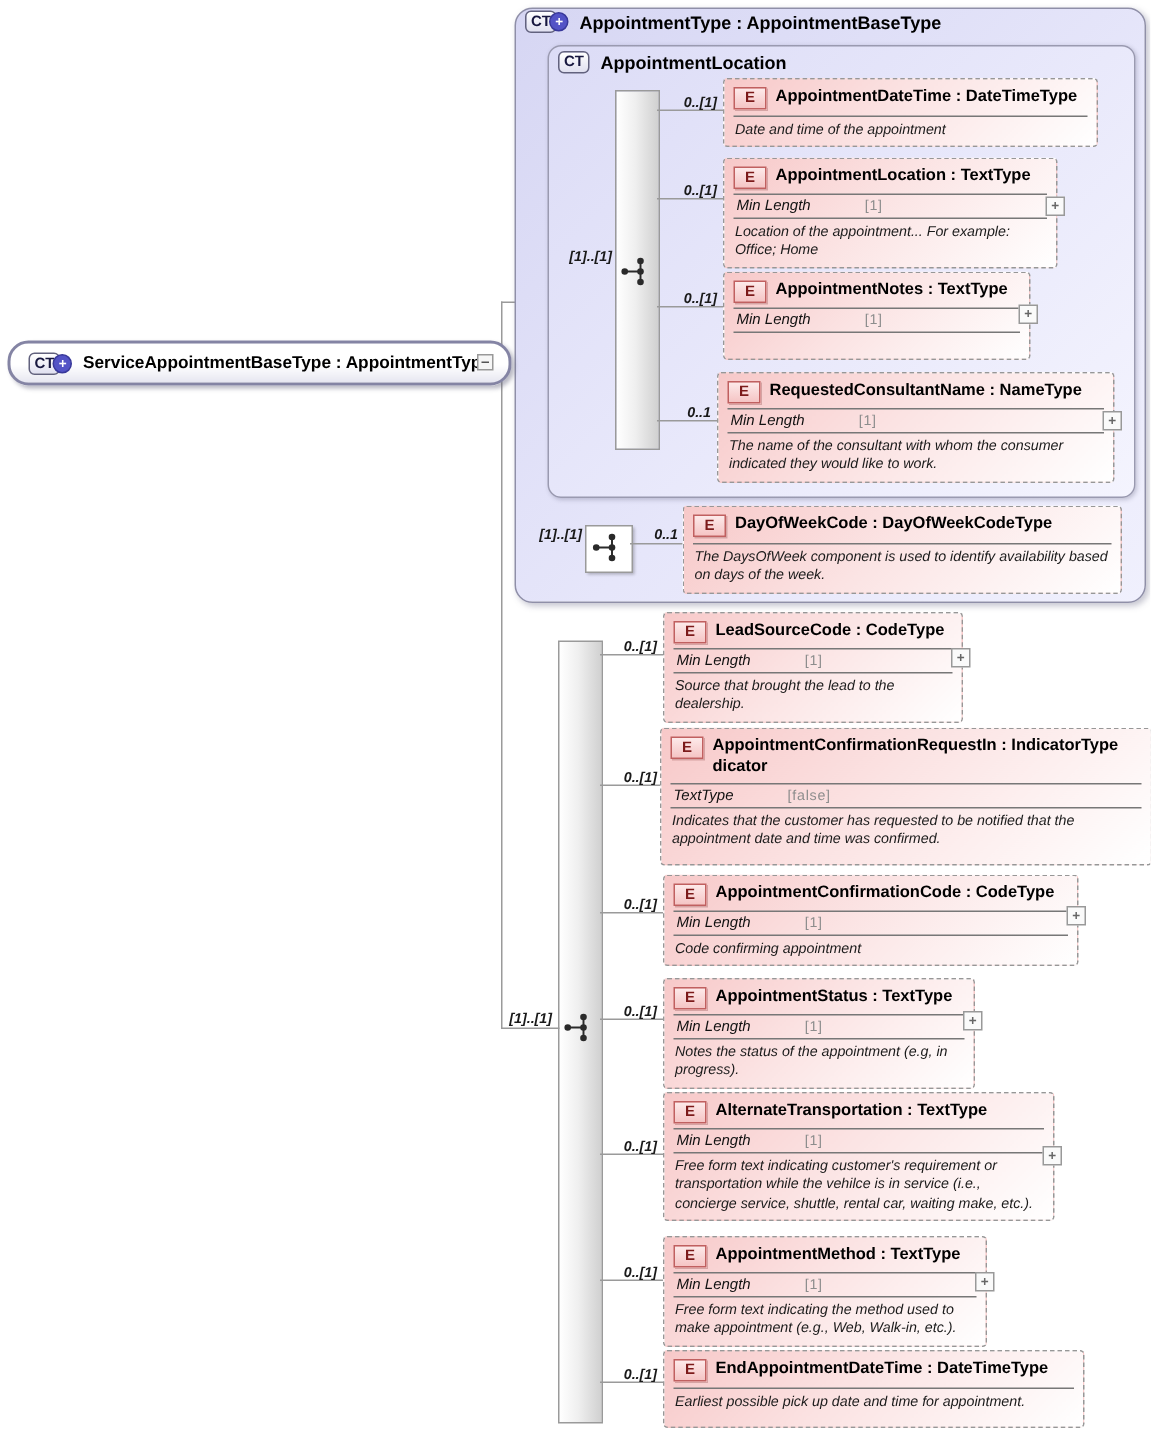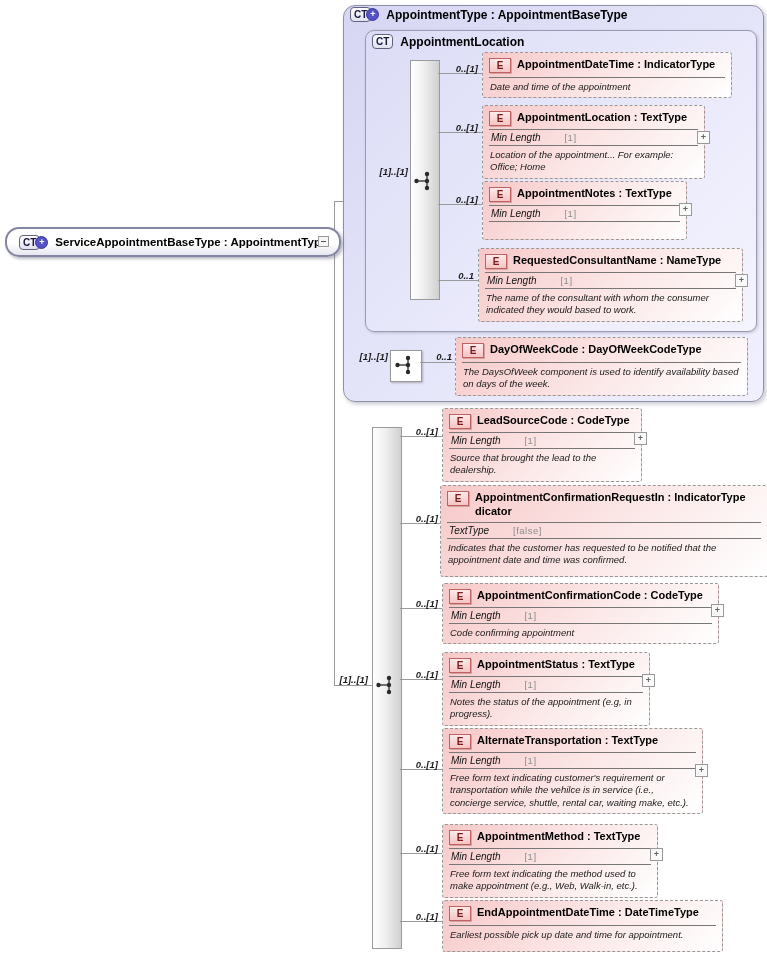--- a/index.html
+++ b/index.html
@@ -48,21 +48,21 @@
   .elem { position:absolute; border:1px dashed #979797; border-radius:3px;
           background:linear-gradient(135deg,#f7c8c8 0%,#fbe3e3 45%,#ffffff 100%); }
   .trow { display:flex; align-items:flex-start; gap:6px; padding:5px 6px 3px 6px; }
   .ebadge { flex:0 0 auto; width:20px; height:13px; line-height:13px; text-align:center;
             border:1px solid #c06060; background:linear-gradient(#fdeaea,#f5c4c4);
             color:#7c1a1a; font-weight:bold; font-size:10px;
             box-shadow:1px 1px 0 rgba(150,80,80,0.35); }
   .etitle { font-weight:bold; font-size:11px; color:#000; line-height:1.25; white-space:nowrap; }
   .etitle span { display:block; }
   .sep { height:0; border-top:1px solid #777; margin:1px 6px 0 6px; }
-  .attr { display:flex; gap:24px; margin:0 6px; padding:2px 2px;
+  .attr { display:flex; gap:36px; margin:0 6px; padding:2px 2px;
           border-top:1px solid #777; border-bottom:1px solid #777; font-size:10px; }
   .attr .an { font-style:italic; color:#111; }
   .attr .av { color:#8d8d8d; font-size:9.5px; letter-spacing:0.5px; }
   .ann { padding:3px 7px 4px 7px; font-style:italic; font-size:9.5px; color:#1a1a1a; line-height:1.3; }
 
   .plusbox { position:absolute; width:11px; height:11px; border:1px solid #999;
              background:#fafafa; color:#666; font-weight:bold; font-size:9px;
              line-height:11px; text-align:center; }
 </style>
 </head>
@@ -116,21 +116,21 @@
   <div class="collapse" style="left:318px;top:236px;">
       <span class="dashline"></span>
     </div>
 
   <div class="ln" style="left:438px;top:73px;width:44px;height:1px;"></div>
   <div class="card" style="left:446px;top:63px;width:32px;">0..[1]</div>
   <div class="elem" style="left:482px;top:52px;width:248px;min-height:44px;">
     <div class="trow">
         <span class="ebadge">E</span>
         <span class="etitle">
-          <span>AppointmentDateTime : IndicatorType</span>
+          <span>AppointmentDateTime : DateTimeType</span>
         </span>
       </div>
     <div class="sep"></div>
     <div class="ann">Date and time of the appointment</div>
   </div>
 
   <div class="ln" style="left:438px;top:132px;width:44px;height:1px;"></div>
   <div class="card" style="left:446px;top:122px;width:32px;">0..[1]</div>
   <div class="elem" style="left:482px;top:105px;width:221px;min-height:64px;">
     <div class="trow">
@@ -169,21 +169,21 @@
     <div class="trow">
         <span class="ebadge">E</span>
         <span class="etitle">
           <span>RequestedConsultantName : NameType</span>
         </span>
       </div>
     <div class="attr">
         <span class="an">Min Length</span>
         <span class="av">[1]</span>
       </div>
-    <div class="ann">The name of the consultant with whom the consumer indicated they would based to work.</div>
+    <div class="ann">The name of the consultant with whom the consumer indicated they would like to work.</div>
   </div>
   <div class="plusbox" style="left:735px;top:274px;">+</div>
 
   <div class="seqbox" style="left:390px;top:350px;"></div>
   <svg class="seqicon" style="left:393px;top:353px;" width="24" height="24" viewBox="0 0 24 24">
     <line x1="4" y1="12" x2="15" y2="12" stroke="#2a2a2a" stroke-width="1.3"></line>
     <line x1="15" y1="5" x2="15" y2="19" stroke="#2a2a2a" stroke-width="1.3"></line>
     <circle cx="4.5" cy="12" r="2.2" fill="#2a2a2a"></circle>
     <circle cx="15" cy="5" r="2.2" fill="#2a2a2a"></circle>
     <circle cx="15" cy="12" r="2.2" fill="#2a2a2a"></circle>

